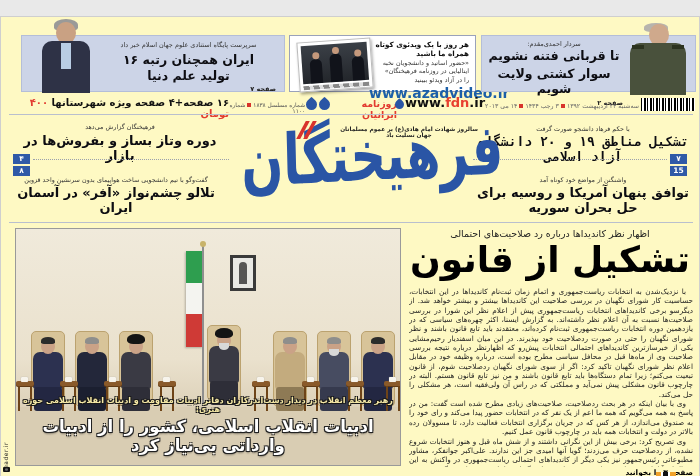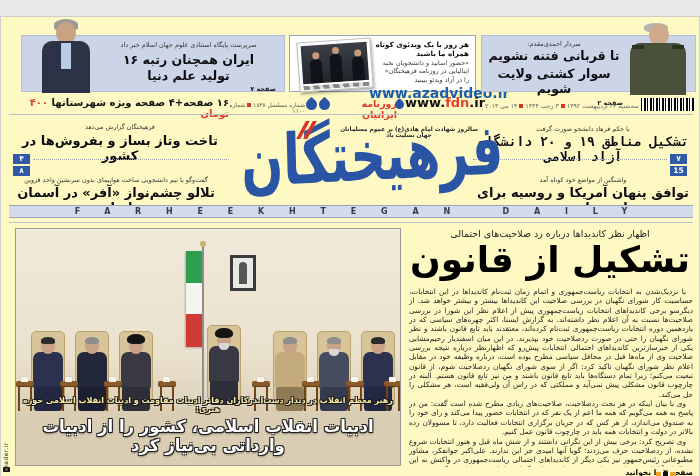--- a/index.html
+++ b/index.html
@@ -195,21 +195,21 @@
   <div class="barcode"></div>
   <div class="rule" style="left:8px;top:97px;width:684px;"></div>
 
   <div class="logo">فرهیختگان</div>
   <div class="condolence">سالروز شهادت امام هادی(ع) بر عموم مسلمانان جهان تسلیت باد</div>
   <div class="slash" style="left:300px;top:104px;"></div>
   <div class="slash" style="left:307px;top:104px;"></div>
 
   <div class="hcol" style="left:8px;top:106px;">
     <div class="kick">فرهیختگان گزارش می‌دهد</div>
-    <div class="hl" style="margin-top:3px;">تاخت وتاز بساز و بفروش‌ها در کشور</div>
+    <div class="hl" style="margin-top:3px;">دوره وتاز بساز و بفروش‌ها در بازار</div>
   </div>
   <div class="numbox" style="left:12px;top:137px;">۴</div>
   <div class="dotline" style="left:32px;top:142px;width:196px;"></div>
   <div class="numbox" style="left:12px;top:149px;">۸</div>
   <div class="hcol" style="left:4px;top:159px;">
     <div class="kick">گفت‌وگو با تیم دانشجویی ساخت هواپیمای بدون سرنشین واحد قزوین</div>
     <div class="hl" style="margin-top:2px;">تلالو چشم‌نواز «آفر» در آسمان ایران</div>
   </div>
 
   <div class="hcol" style="left:472px;top:108px;width:220px;">
@@ -217,21 +217,20 @@
     <div class="hl" style="margin-top:3px;font-family:Liberation Mono, monospace;">تشکیل مناطق ۱۹ و ۲۰ دانشگاه آزاد اسلامی</div>
   </div>
   <div class="numbox" style="left:669px;top:137px;">۷</div>
   <div class="dotline" style="left:472px;top:142px;width:194px;"></div>
   <div class="numbox" style="left:669px;top:149px;">15</div>
   <div class="hcol" style="left:472px;top:159px;width:220px;">
     <div class="kick">واشنگتن از مواضع خود کوتاه آمد</div>
     <div class="hl" style="margin-top:2px;">توافق پنهان آمریکا و روسیه برای حل بحران سوریه</div>
   </div>
 
-  <div class="banner">FARHEEKHTEGAN DAILY</div>
   <div class="rule" style="left:8px;top:205px;width:684px;"></div>
 
   <div class="photo">
     <div class="floor"></div>
     <div class="flag"></div>
     <div class="pole"></div>
     <div class="frame"></div>
 
     <div class="person c-navy hdark" style="left:14px;top:110px;">
         <div class="chairback"></div>

